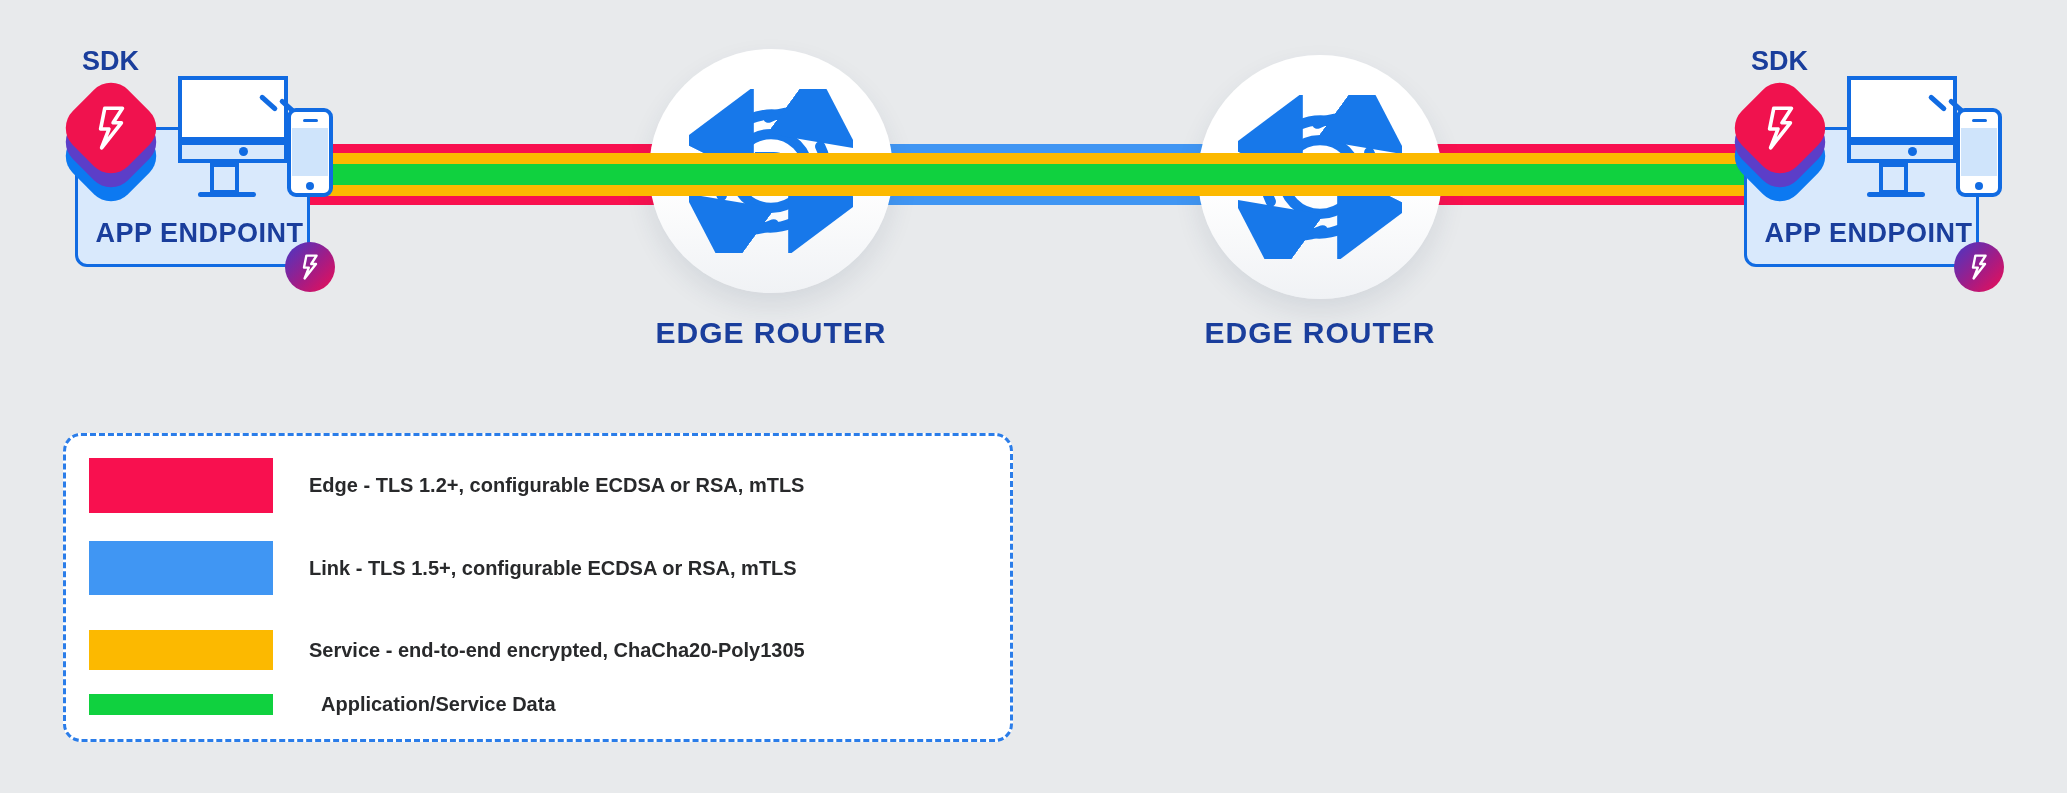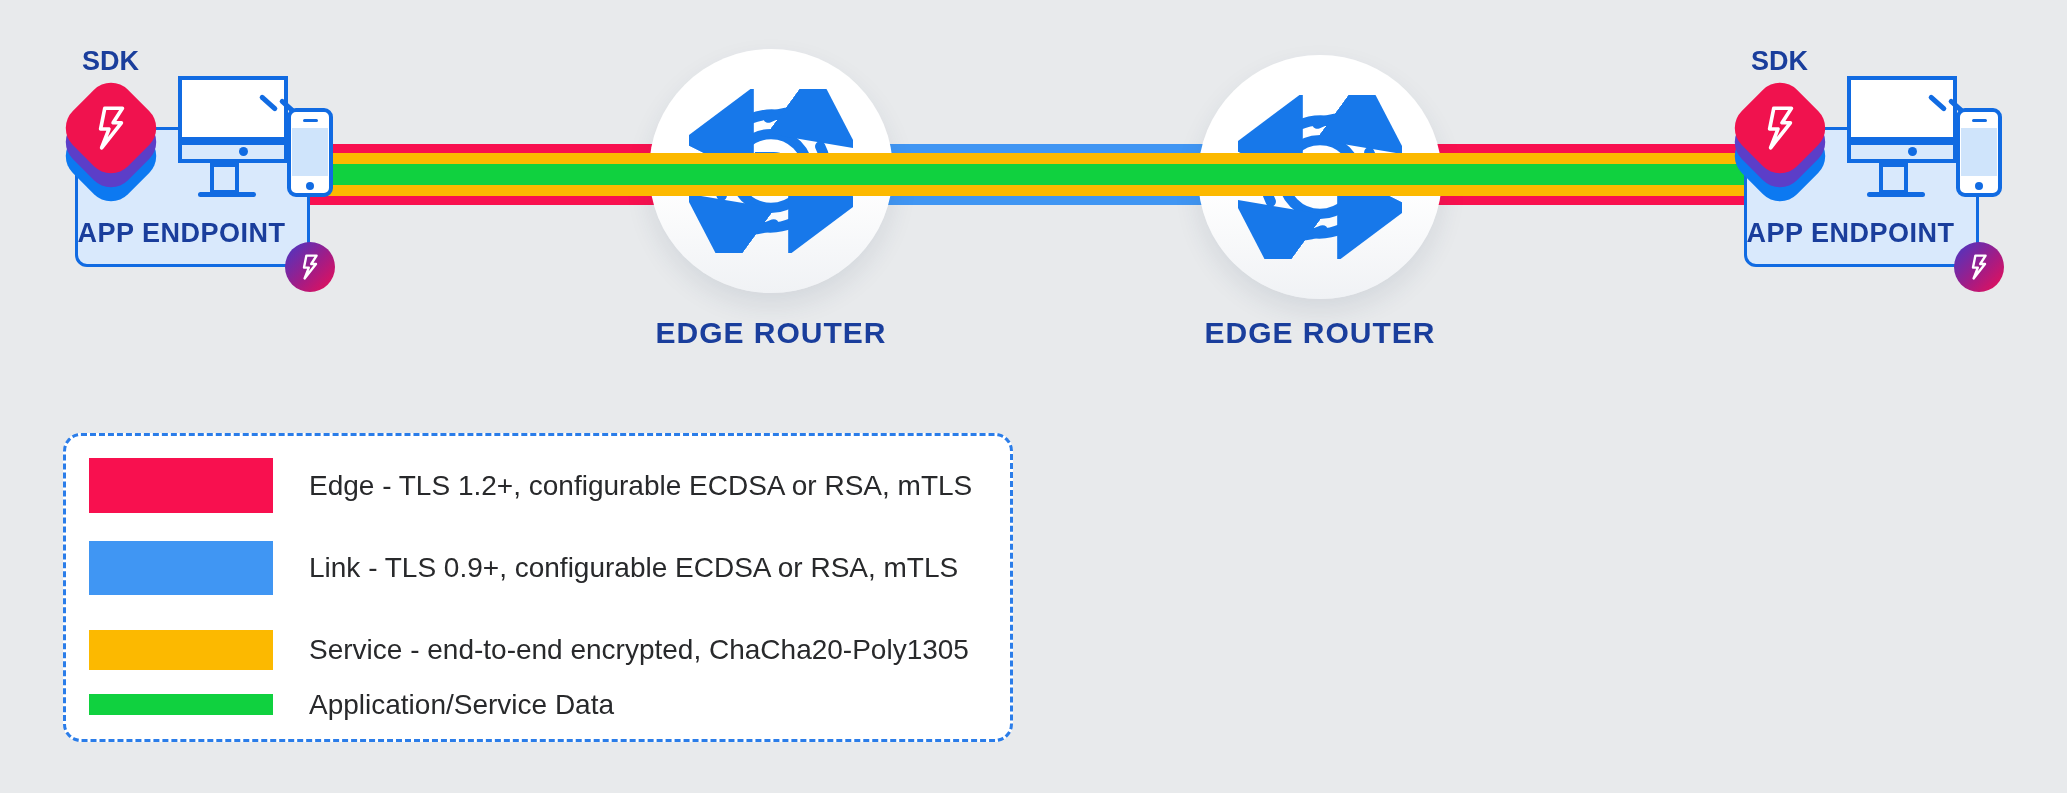--- a/index.html
+++ b/index.html
@@ -32,21 +32,21 @@
 
   
   .cluster{position:absolute;z-index:4;width:300px;height:260px;}
   .sdk-label{position:absolute;left:24px;top:6px;color:#1A3E9C;font-size:27px;font-weight:600;}
   .ep-box{
     position:absolute;left:17px;top:87px;width:235px;height:140px;
     background:#D9E9FC;border:3px solid #116BE2;border-radius:12px;
     box-sizing:border-box;
   }
   .ep-label{
-    position:absolute;left:6px;top:178px;width:235px;text-align:center;
+    position:absolute;left:24px;top:178px;width:235px;text-align:center;
     color:#1A3E9C;font-size:27px;font-weight:600;letter-spacing:.5px;
   }
   
   .mon-screen{position:absolute;left:120px;top:36px;width:110px;height:65px;background:#ffffff;border:4px solid #116BE2;box-sizing:border-box;}
   .mon-bezel{position:absolute;left:120px;top:101px;width:110px;height:22px;background:#D9E9FC;border:4px solid #116BE2;box-sizing:border-box;}
   .mon-dot{position:absolute;left:181px;top:107px;width:9px;height:9px;border-radius:50%;background:#116BE2;}
   .mon-stand{position:absolute;left:152px;top:123px;width:29px;height:31px;background:#D9E9FC;border:4px solid #116BE2;box-sizing:border-box;}
   .mon-base{position:absolute;left:140px;top:152px;width:58px;height:5px;background:#116BE2;border-radius:3px;}
   .shine{position:absolute;width:5px;height:22px;background:#116BE2;border-radius:3px;transform:rotate(-48deg);}
   .shine-1{left:208px;top:52px;}
@@ -74,25 +74,25 @@
   }
 
   
   .legend{
     position:absolute;left:63px;top:433px;width:950px;height:309px;
     background:#ffffff;border:3px dashed #2B7DE9;border-radius:18px;
     box-sizing:border-box;z-index:5;
   }
   .legend-row{position:absolute;left:23px;display:flex;align-items:center;}
   .legend-swatch{width:184px;flex:0 0 184px;}
-  .legend-text{margin-left:36px;color:#28292B;font-size:28px;font-weight:400;white-space:nowrap;}
+  .legend-text{margin-left:36px;color:#28292B;font-size:20px;font-weight:700;white-space:nowrap;}
   .row-0{top:22px;height:55px;}  .row-0 .legend-swatch{height:55px;}
   .row-1{top:105px;height:54px;} .row-1 .legend-swatch{height:54px;}
   .row-2{top:194px;height:40px;align-items:center;} .row-2 .legend-swatch{height:40px;}
-  .row-3{top:258px;height:21px;} .row-3 .legend-swatch{height:21px;}
+  .row-3{top:258px;height:21px;gap:12px;} .row-3 .legend-swatch{height:21px;}
 </style>
 </head>
 <body>
 
 <div class="stage">
 
   <div class="layer-under">
     <div class="stripe" style="left: 310px; top: 144px; width: 465px; height: 9px; background-color: rgb(248, 16, 79);"></div>
     <div class="stripe" style="left: 310px; top: 196px; width: 465px; height: 9px; background-color: rgb(248, 16, 79);"></div>
     <div class="stripe" style="left: 775px; top: 144px; width: 545px; height: 9px; background-color: rgb(64, 150, 243);"></div>
@@ -210,21 +210,21 @@
     </div>
   </div>
 
   <div class="legend">
     <div class="legend-row row-0">
       <div class="legend-swatch" style="background-color: rgb(248, 16, 79);"></div>
       <div class="legend-text">Edge - TLS 1.2+, configurable ECDSA or RSA, mTLS</div>
     </div>
     <div class="legend-row row-1">
       <div class="legend-swatch" style="background-color: rgb(64, 150, 243);"></div>
-      <div class="legend-text">Link - TLS 0.9+, configurable ECDSA or RSA, mTLS</div>
+      <div class="legend-text">Link - TLS 1.5+, configurable ECDSA or RSA, mTLS</div>
     </div>
     <div class="legend-row row-2">
       <div class="legend-swatch" style="background-color: rgb(252, 185, 0);"></div>
       <div class="legend-text">Service - end-to-end encrypted, ChaCha20-Poly1305</div>
     </div>
     <div class="legend-row row-3">
       <div class="legend-swatch" style="background-color: rgb(16, 209, 63);"></div>
       <div class="legend-text">Application/Service Data</div>
     </div>
   </div>

